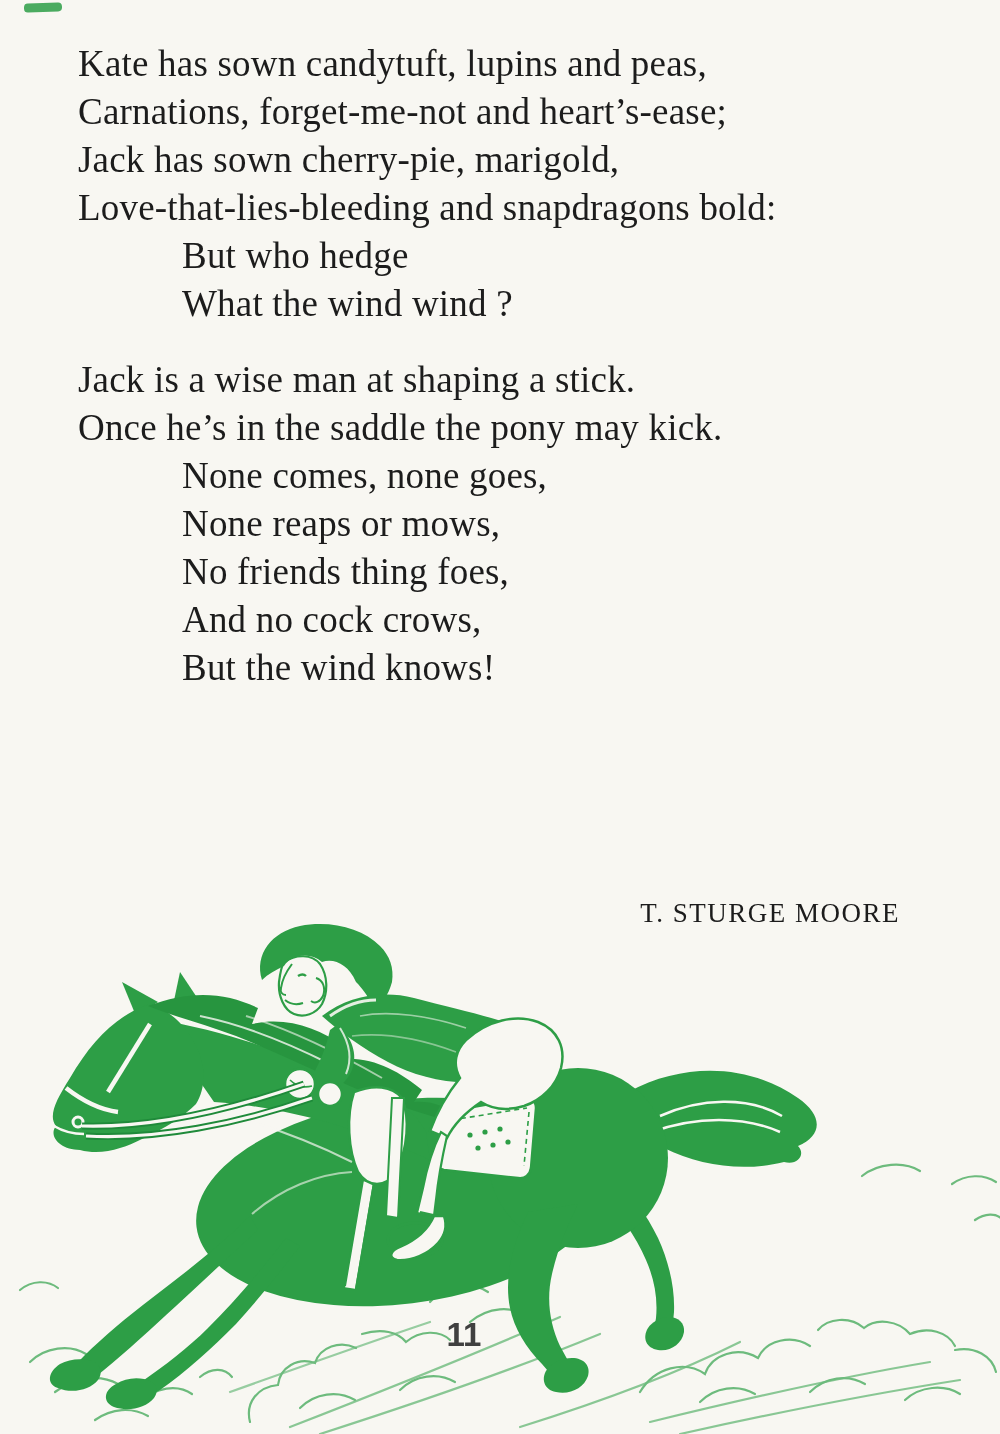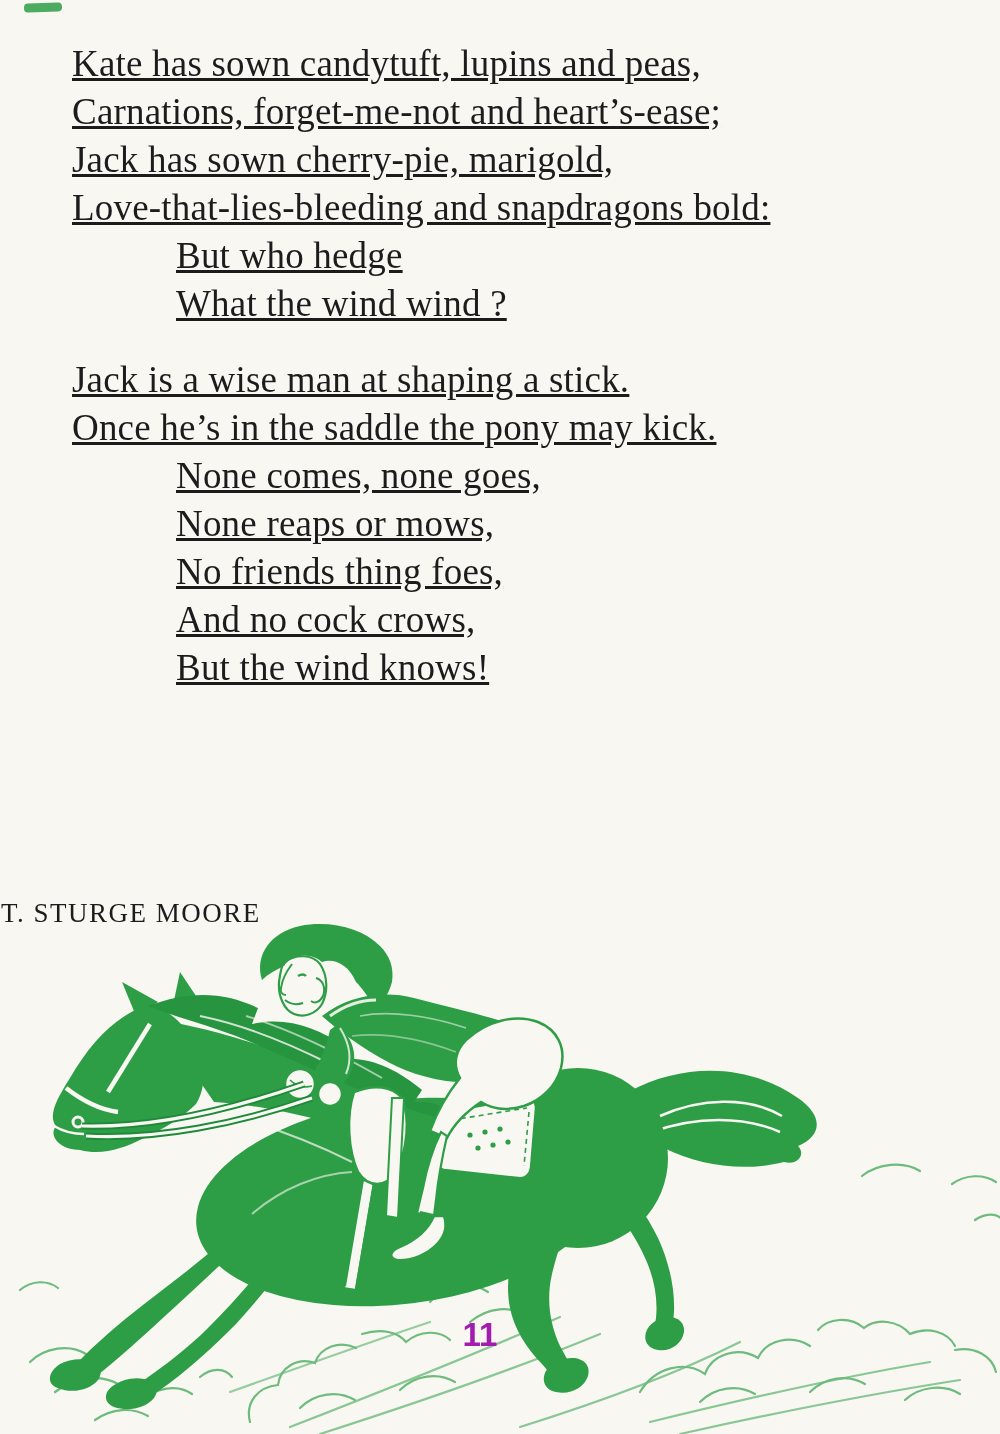--- a/index.html
+++ b/index.html
@@ -15,38 +15,38 @@
     background:#f8f7f2;
     color:#1c1c1c;
   }
   .corner-mark{
     position:absolute;left:24px;top:3px;width:38px;height:9px;
     background:#2d9e46;border-radius:4px;transform:rotate(-2deg);opacity:.85;
   }
   .poem{
     position:absolute;left:66px;top:40px;right:20px;
   }
-  .stanza{margin:0 0 28px 6px;text-decoration:underline;}
+  .stanza{margin:0 0 28px 12px;}
   .line{
     margin:0;font-size:37px;line-height:48px;white-space:nowrap;
     letter-spacing:.2px;
   }
   .line.indent{padding-left:104px;}
   .attribution{
-    position:absolute;left:1px;right:100px;top:898px;
-    font-size:27px;letter-spacing:1.5px;
+    position:absolute;left:12px;right:100px;top:898px;
+    text-align:right;font-size:27px;letter-spacing:1.5px;
     color:#1c1c1c;
   }
   .illustration{
     position:absolute;left:0;top:920px;width:1000px;height:514px;
   }
   .page-number{
-    position:absolute;left:444px;top:1316px;width:72px;
+    position:absolute;left:428px;top:1316px;width:72px;
     text-align:center;font-family:"Liberation Sans", sans-serif;
-    font-weight:bold;font-size:33px;color:#a21caf;
+    font-weight:bold;font-size:33px;color:#404040;
   }
 </style>
 </head>
 <body>
 
 <div class="page">
 
   <div class="corner-mark"></div>
 
   <div class="poem">

